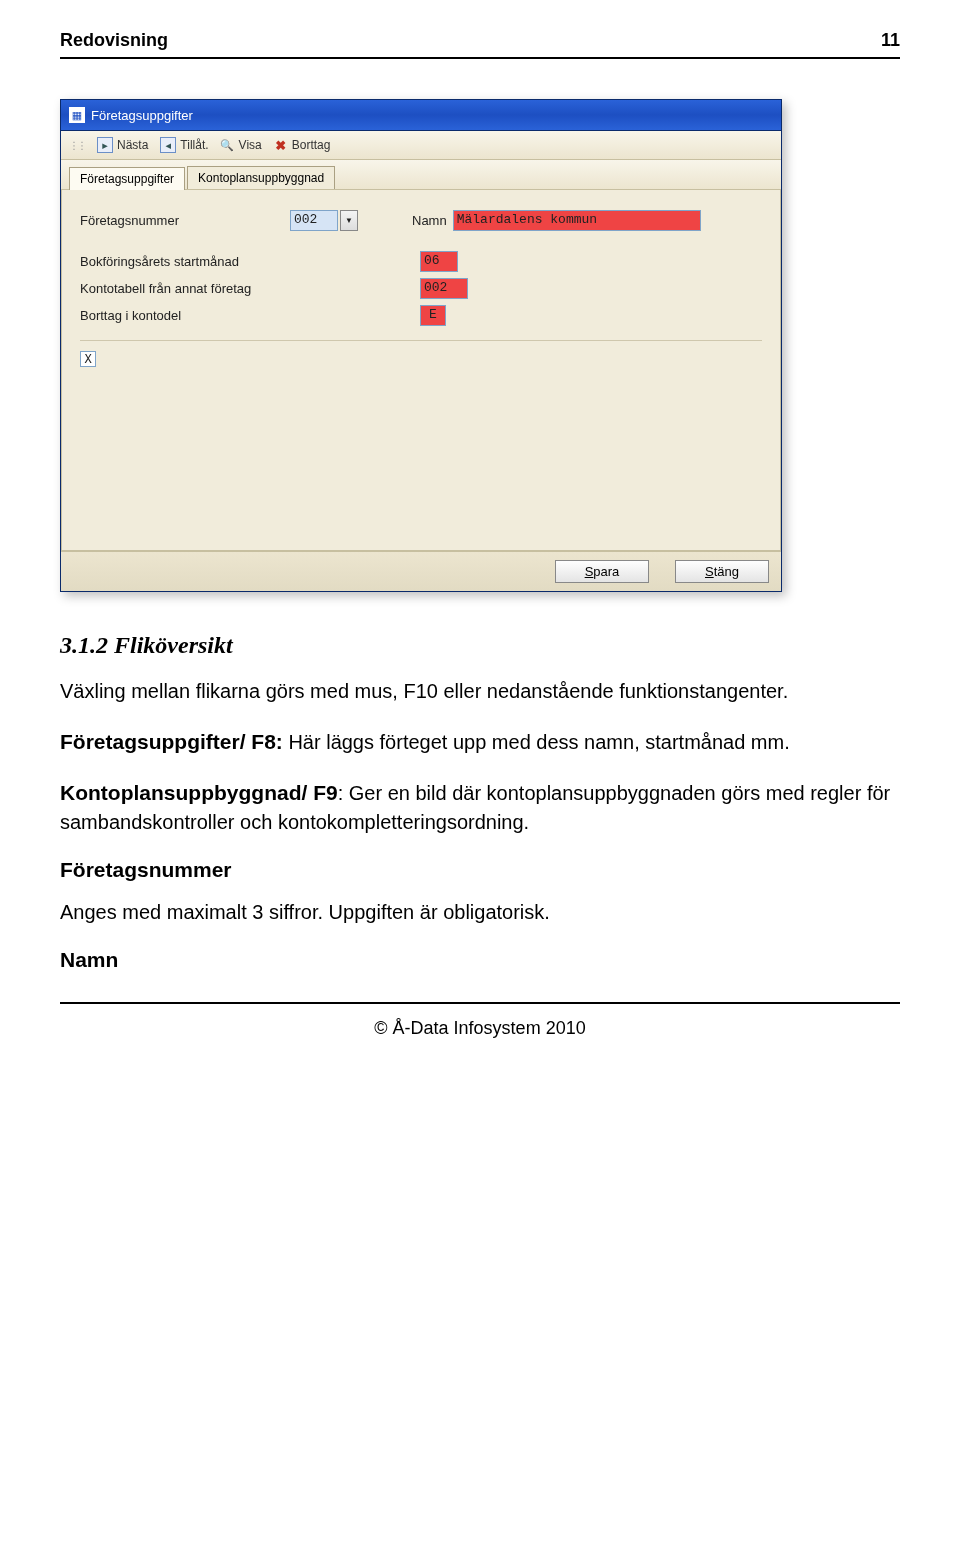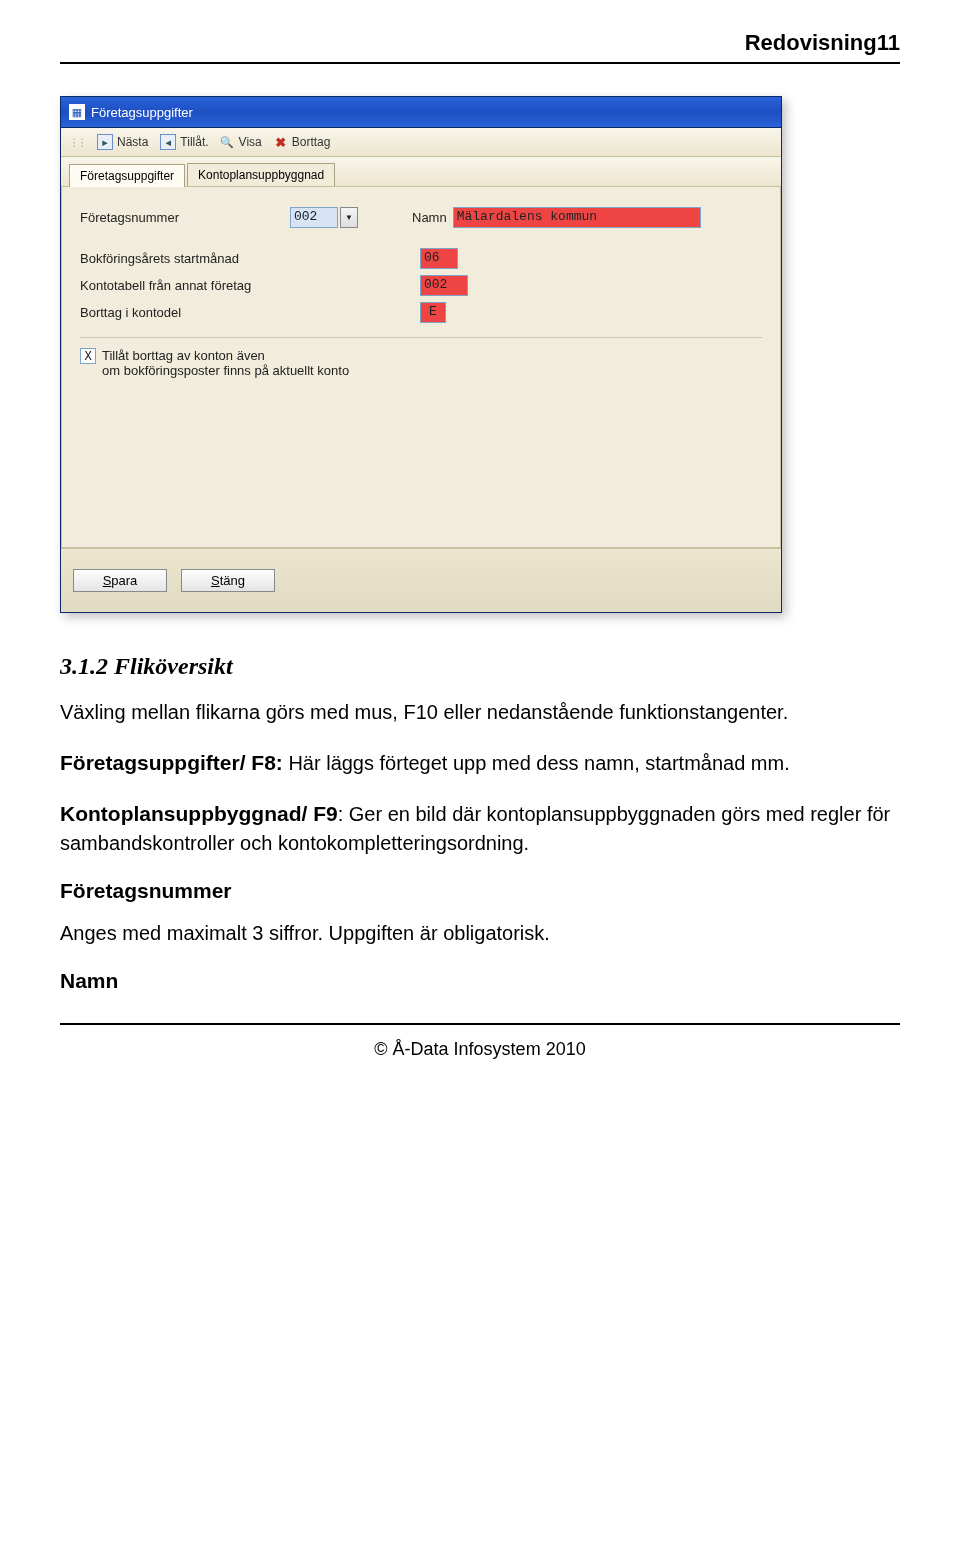--- a/index.html
+++ b/index.html
@@ -9,26 +9,26 @@
     background: #fff;
     width: 960px;
   }
   .page {
     padding: 30px 60px 20px 60px;
     box-sizing: border-box;
     width: 960px;
   }
   .header-row {
     display: flex;
-    justify-content: flex-end;
-    font-size: 22px;
+    justify-content: space-between;
+    font-size: 18px;
     font-weight: bold;
     border-bottom: 2px solid #000;
     padding-bottom: 6px;
-    margin-bottom: 32px;
+    margin-bottom: 40px;
   }
   .screenshot {
     width: 720px;
     margin: 0 0 40px 0;
     box-shadow: 4px 4px 10px rgba(0,0,0,0.25);
     border: 1px solid #0a2a6b;
   }
   
   .titlebar {
     background: linear-gradient(to bottom, #2a62d8 0%, #1d4fc2 50%, #2a62d8 100%);
@@ -155,23 +155,24 @@
     line-height: 14px;
     margin-right: 6px;
     cursor:pointer;
   }
   .divider-line {
     border-top: 1px solid #cfc7ad;
     margin: 14px 0 10px 0;
   }
   .bottom-bar {
     background: linear-gradient(to bottom, #ece5cf, #e2dbc3);
-    padding: 20px 12px;
-    display: flex;
-    gap: 14px;
+    padding: 8px 12px;
+    display: flex;
+    justify-content: flex-end;
+    gap: 26px;
     border-top: 1px solid #c7bfa0;
   }
   .btn {
     border: 1px solid #888;
     background: linear-gradient(to bottom,#fefefe,#e4e4e4);
     padding: 3px 0;
     width: 92px;
     text-align: center;
     font-size: 13px;
     cursor: pointer;
@@ -275,24 +276,20 @@
       </div>
       <div class="row">
         <div class="label-col" style="width:340px;">Borttag i kontodel</div>
         <div class="input-box w18">E</div>
       </div>
 
       <div class="divider-line"></div>
 
       <div class="row" style="align-items:flex-start;">
         <div class="check">X</div>
-        <div>
-          <div>Tillåt borttag av konton även</div>
-          <div>om bokföringsposter finns på aktuellt konto</div>
-        </div>
       </div>
 
     </div>
     <div class="bottom-bar">
       <div class="btn"><span class="ul">S</span><span>para</span></div>
       <div class="btn"><span class="ul">S</span><span>täng</span></div>
     </div>
   </div>
 
   <div class="section-heading">3.1.2 Fliköversikt</div>

